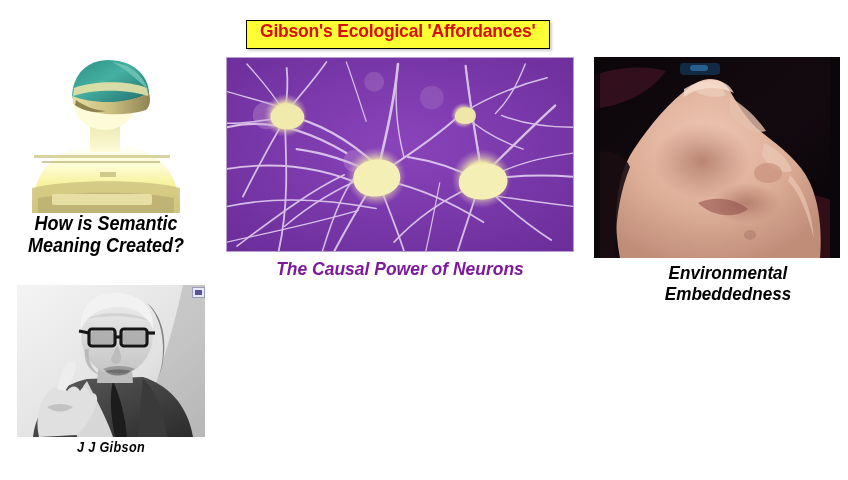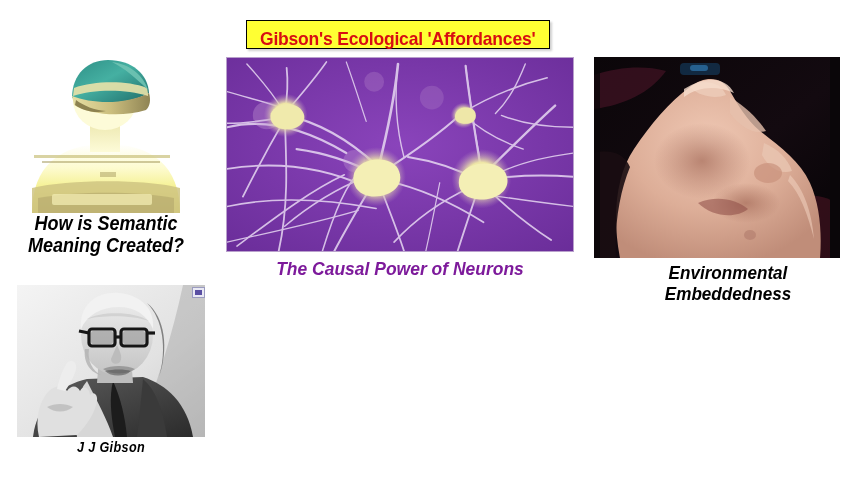--- a/index.html
+++ b/index.html
@@ -27,21 +27,21 @@
   .title-banner {
     position: absolute;
     left: 246px;
     top: 20px;
     width: 304px;
     height: 29px;
     background: #ffff33;
     border: 1.5px solid #000000;
     box-sizing: border-box;
     display: flex;
-    align-items: flex-end;
+    align-items: flex-start;
     justify-content: center;
     box-shadow: 2px 2px 2px rgba(120,120,120,0.35);
   }
   .title-banner .title-text {
     color: #d80d12;
     font-family: "Liberation Sans Narrow", "Liberation Sans", sans-serif;
     font-weight: bold;
     font-size: 19px;
     letter-spacing: -0.2px;
     transform: scaleX(0.92);

